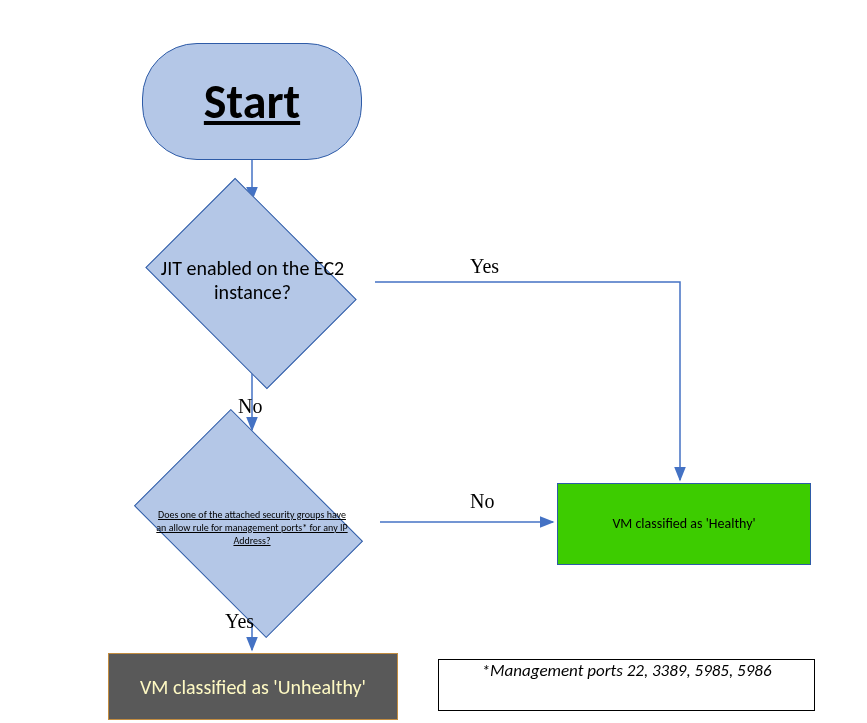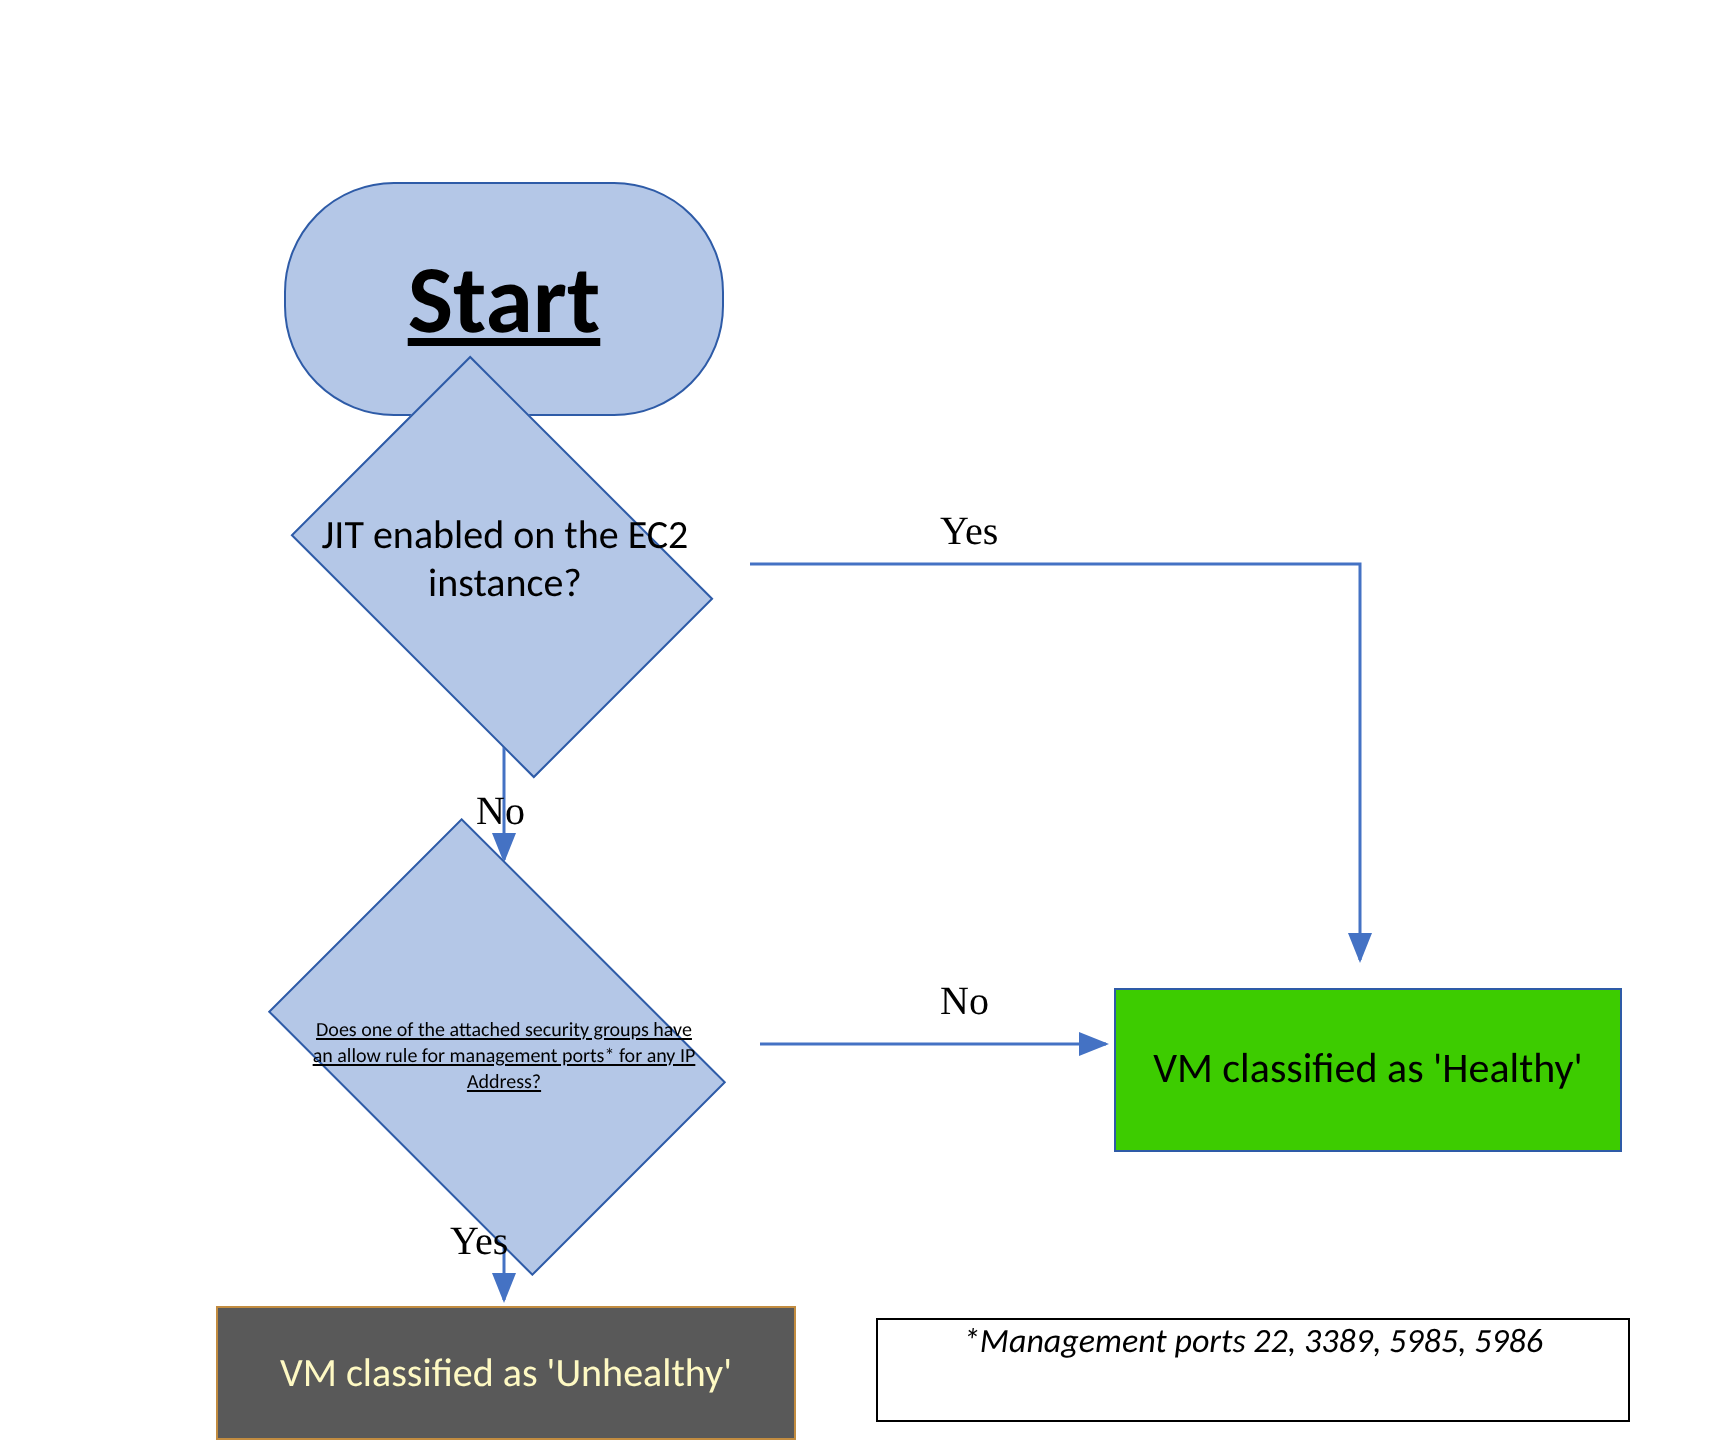--- a/index.html
+++ b/index.html
@@ -21,21 +21,20 @@
       left: 142px;
       top: 43px;
       width: 218px;
       height: 115px;
       background: #b4c7e7;
       border: 1px solid #2e5ba7;
       border-radius: 55px;
       display: flex;
       justify-content: center;
       align-items: center;
-      margin-top: 48px;
     }
     .start-box span {
       font-size: 48px;
       font-weight: bold;
       color: #000;
       text-decoration: underline;
     }
     .diamond {
       position: absolute;
       background: #b4c7e7;
@@ -103,23 +102,22 @@
       top: 483px;
       width: 252px;
       height: 80px;
       background: #3dcc00;
       border: 1px solid #2e5ba7;
       display: flex;
       justify-content: center;
       align-items: center;
       text-align: center;
       color: #000;
-      font-size: 21px;
+      font-size: 14px;
       line-height: 1.3;
-      margin-top: 11px;
     }
     .note-box {
       position: absolute;
       left: 438px;
       top: 659px;
       width: 375px;
       height: 50px;
       background: white;
       border: 1px solid #000;
       display: flex;

